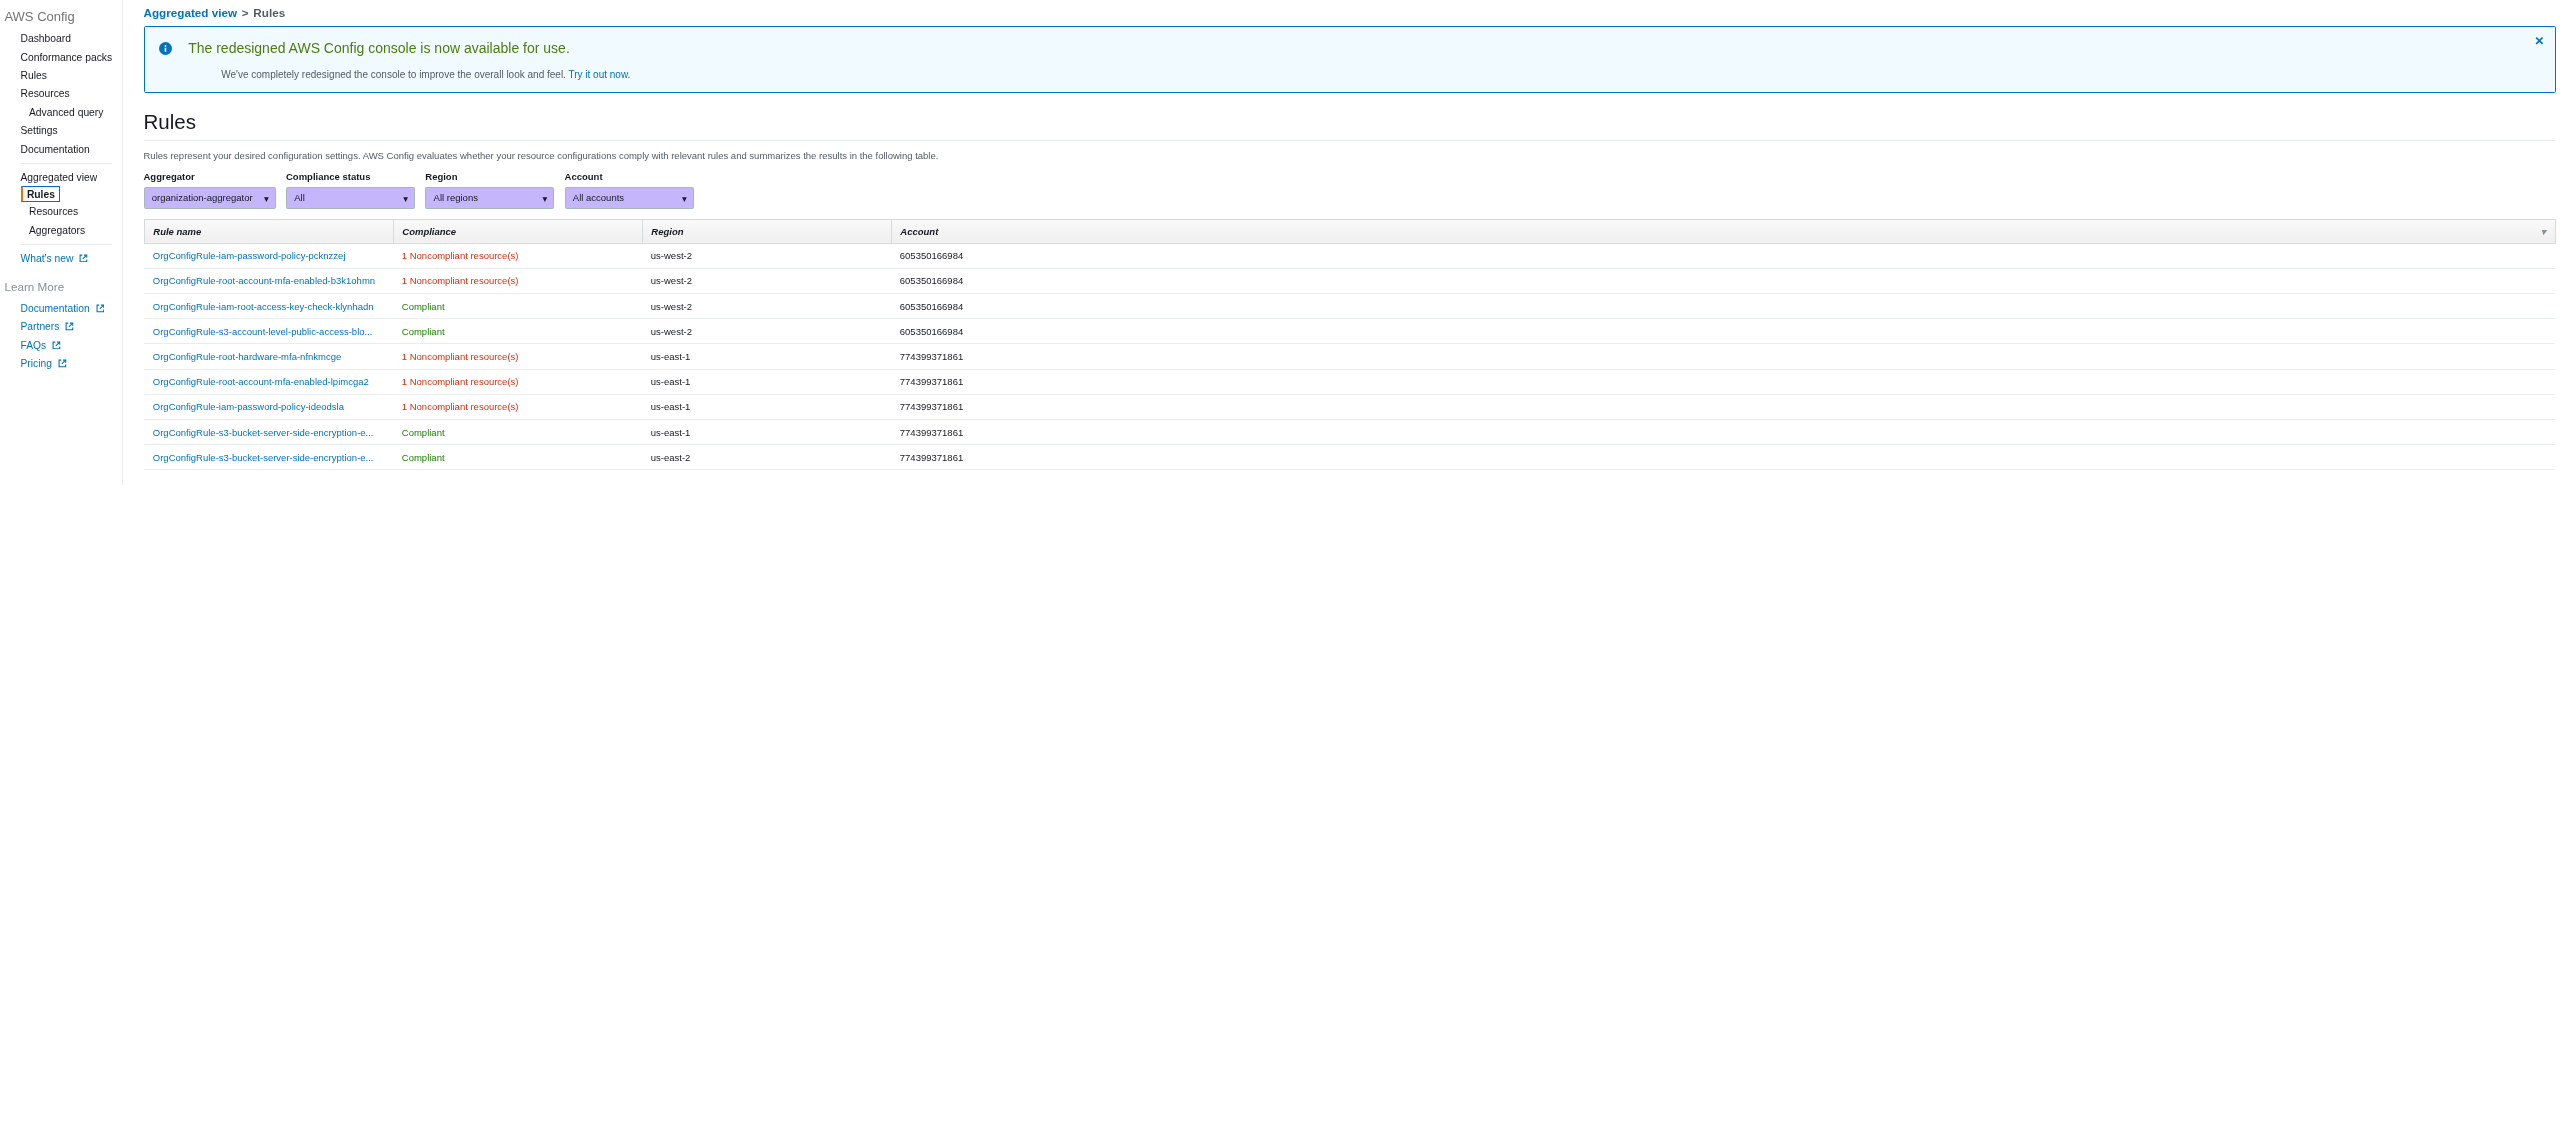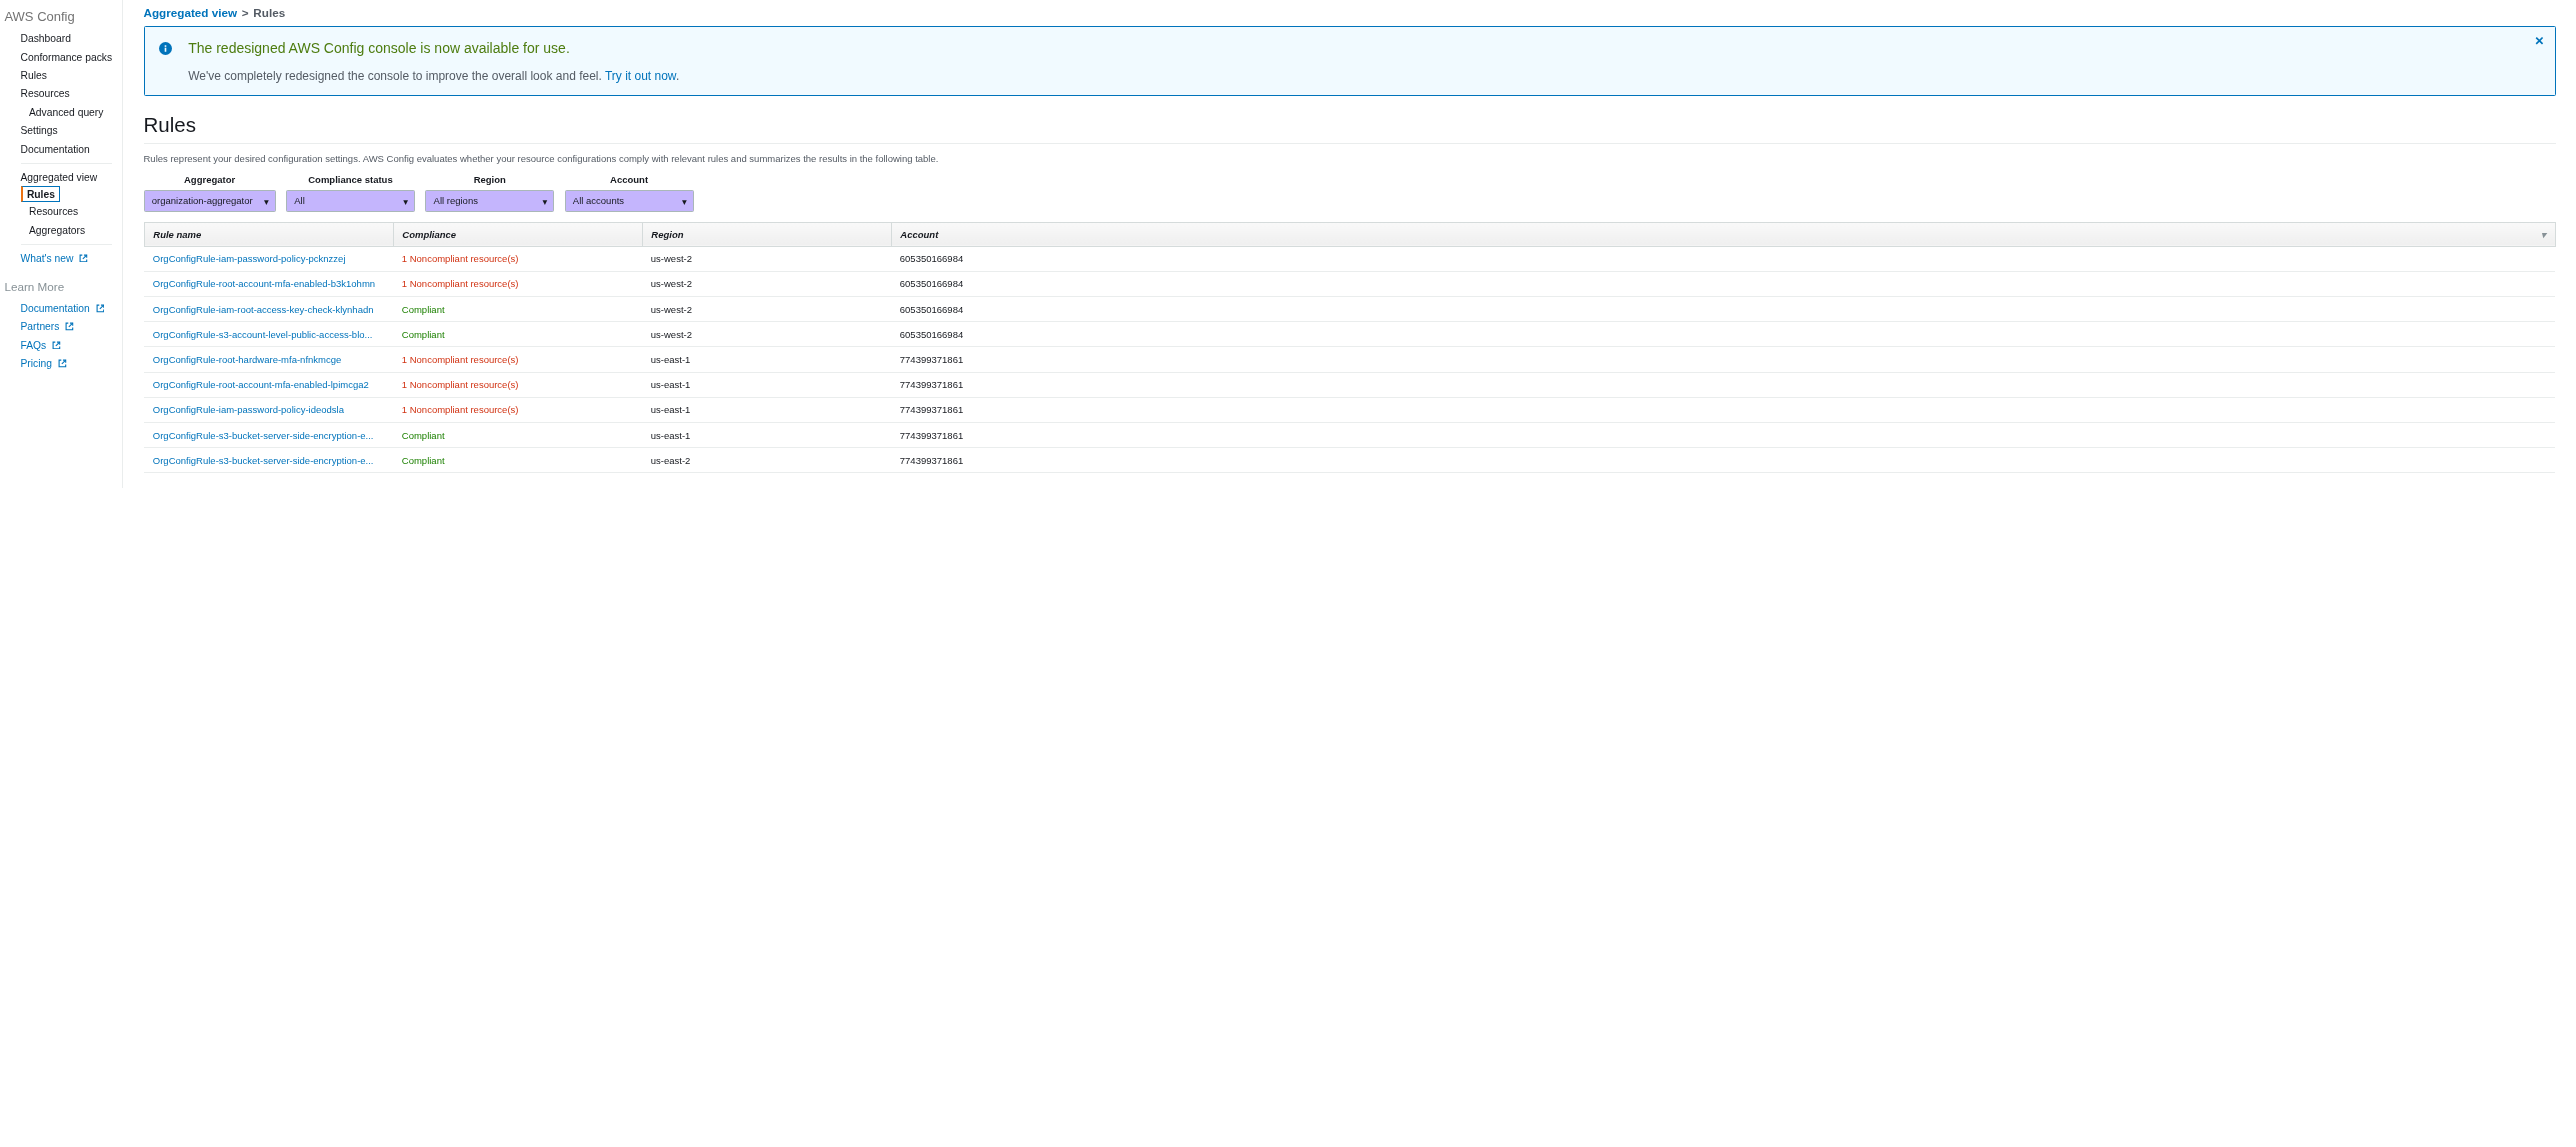--- a/index.html
+++ b/index.html
@@ -82,42 +82,42 @@
     position: relative;
     margin-bottom: 17.6px;
   }
   .banner .info-icon {
     color: #0073bb;
     flex-shrink: 0;
     margin-right: 16px;
     margin-top: 1.5px;
   }
   .banner-title { color: #4d7c0f; font-size: 14px; margin-bottom: 13px; }
-  .banner-text { color: #545b64; font-size: 12px; }
+  .banner-text { color: #545b64; font-size: 10px; margin-left: 33px; }
   .banner-close {
     position: absolute;
     top: 7.3px; right: 10.3px;
     color: #0073bb;
     font-size: 11.7px;
     font-weight: 700;
     cursor: pointer;
   }
 
   h1.rules-heading {
     font-size: 20.5px;
     font-weight: 400;
     color: #16191f;
     margin-bottom: 5.9px;
   }
   .section-divider { border-top: 0.7px solid #eaeded; margin-bottom: 8.8px; }
   .rules-desc { color: #545b64; font-size: 9.5px; margin-bottom: 10.3px; }
 
   
   .filters { display: flex; gap: 10.3px; margin-bottom: 10.3px; }
-  .filter { display: flex; flex-direction: column; align-items: center; }
+  .filter { display: flex; flex-direction: column; }
   .filter-label { font-size: 9.5px; font-weight: 700; margin-bottom: 4.4px; }
   .select-box {
     border: 0.7px solid #aab7b8;
     border-radius: 1.5px;
     padding: 4.4px 22px 4.4px 7.3px;
     font-size: 9.5px;
     min-width: 129px;
     position: relative;
     cursor: pointer;
     background: #c4b5fd;

